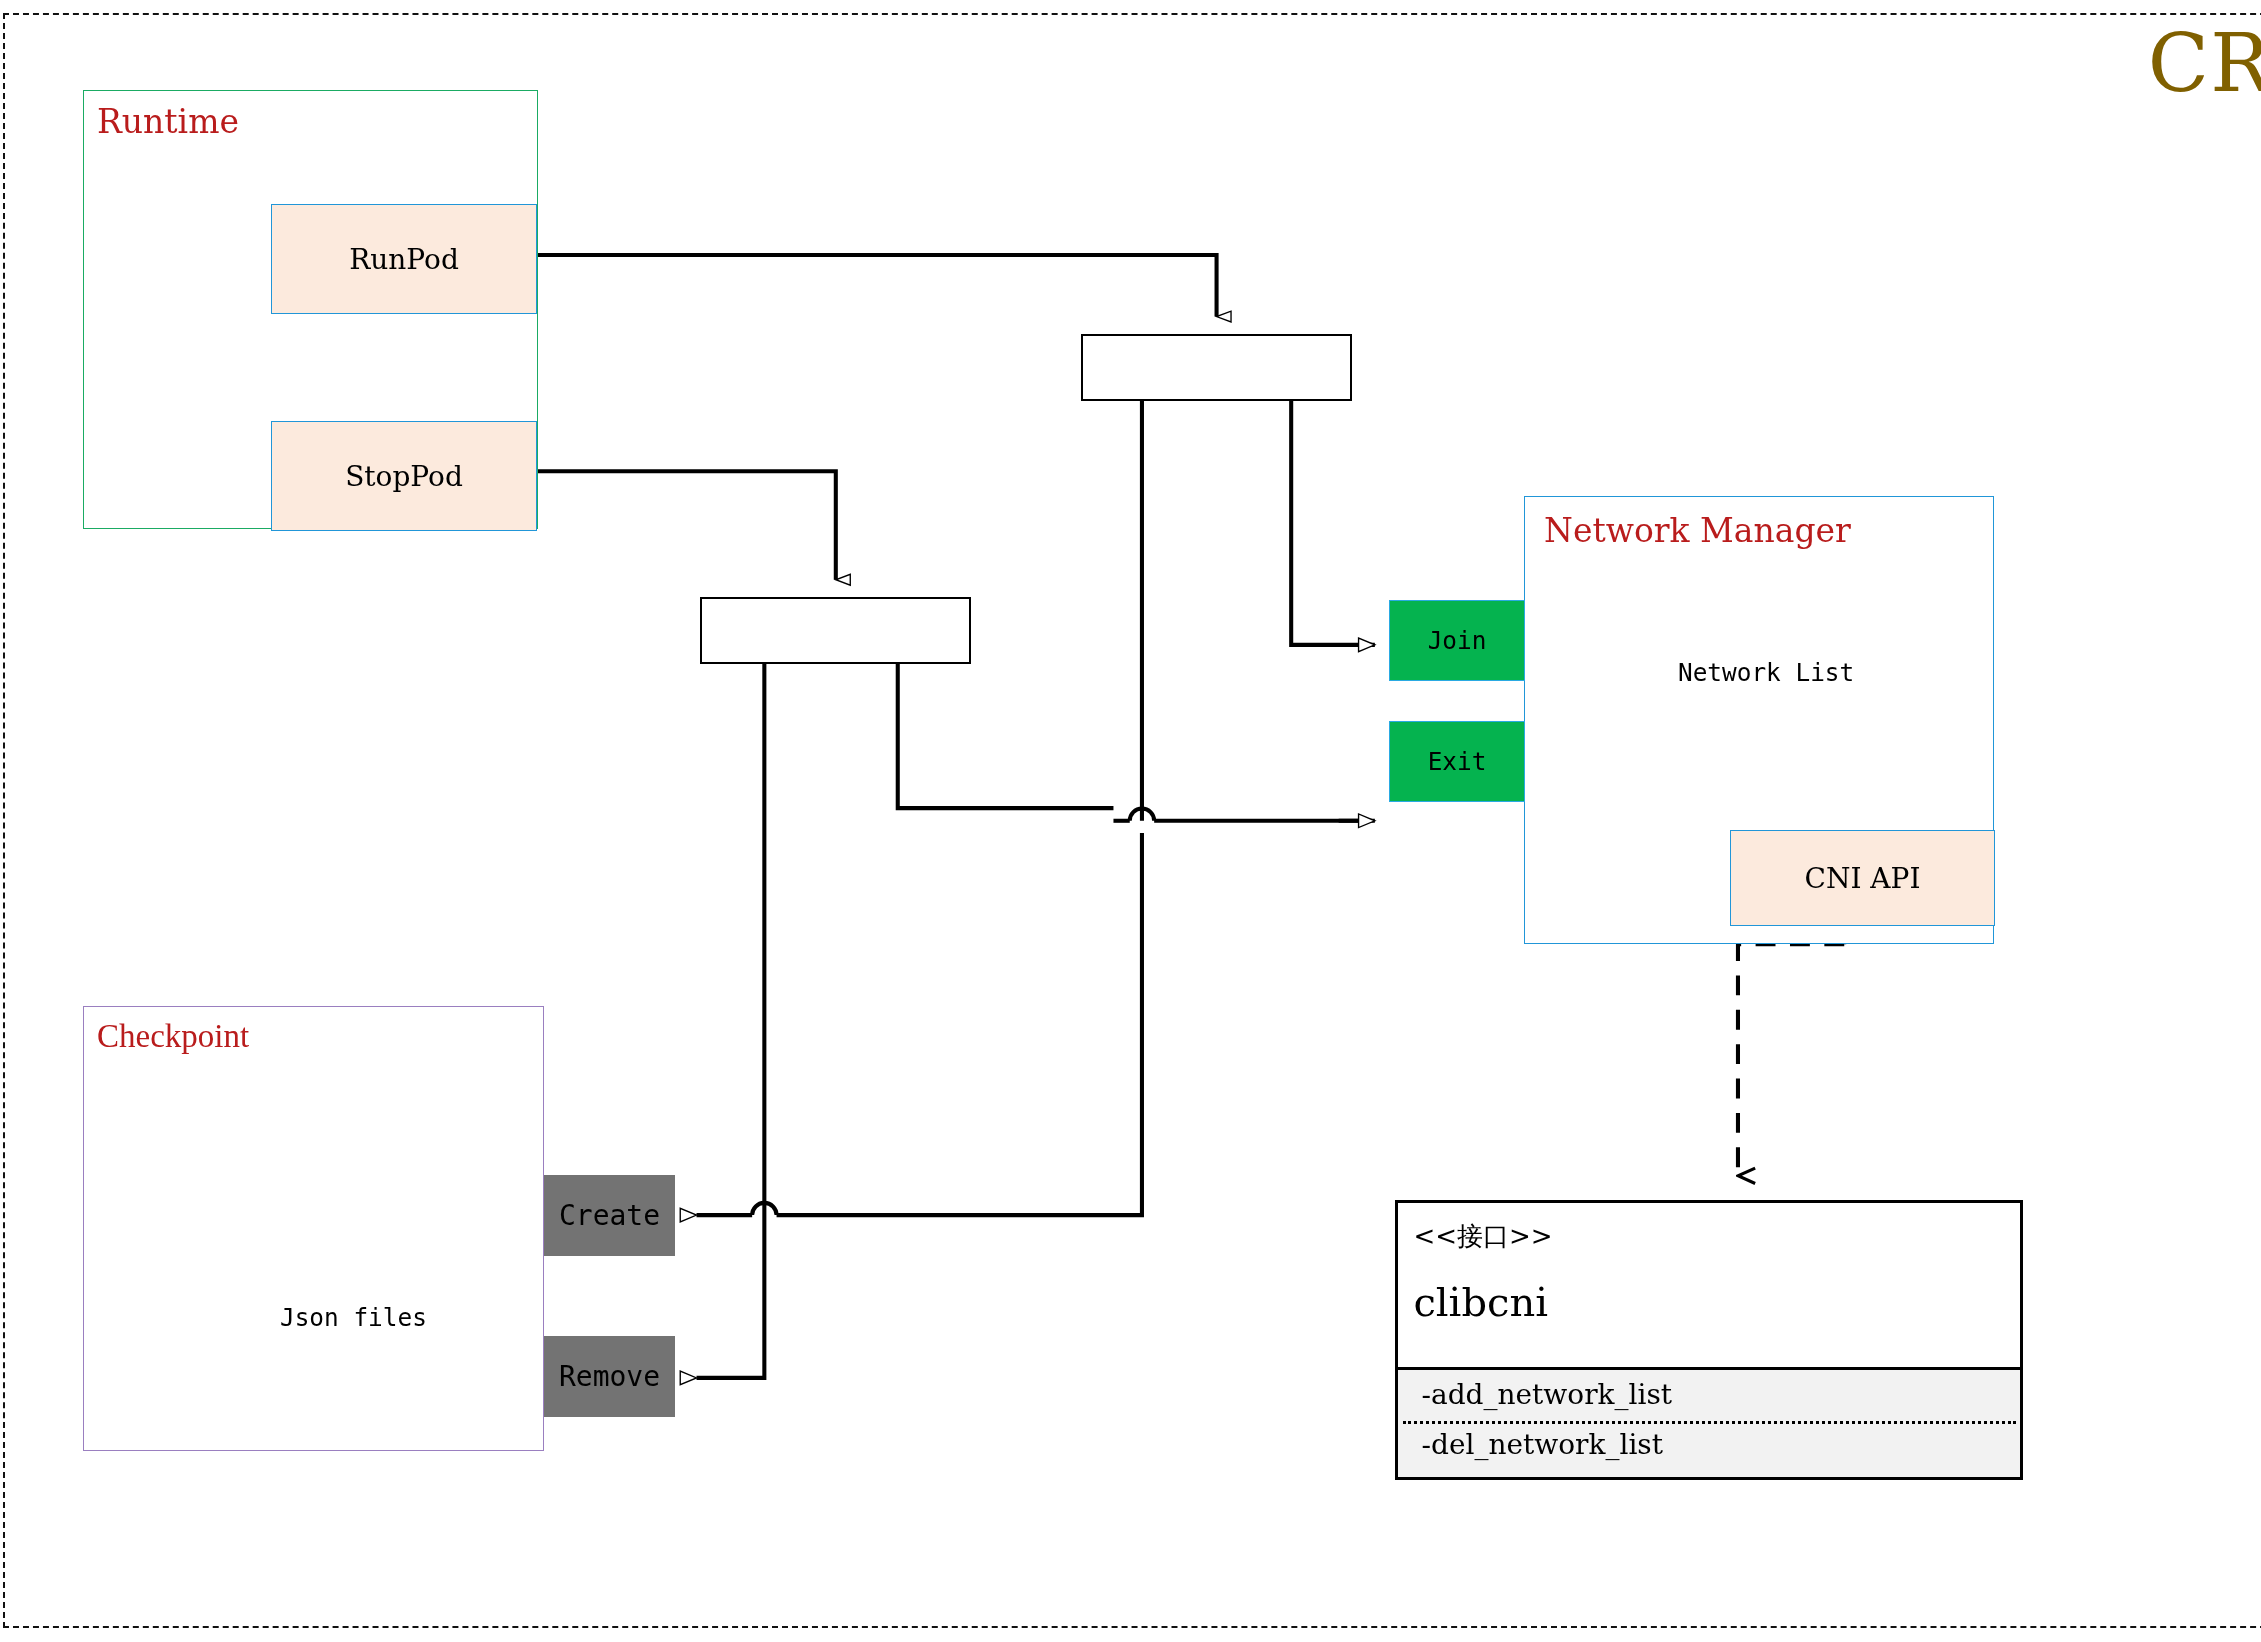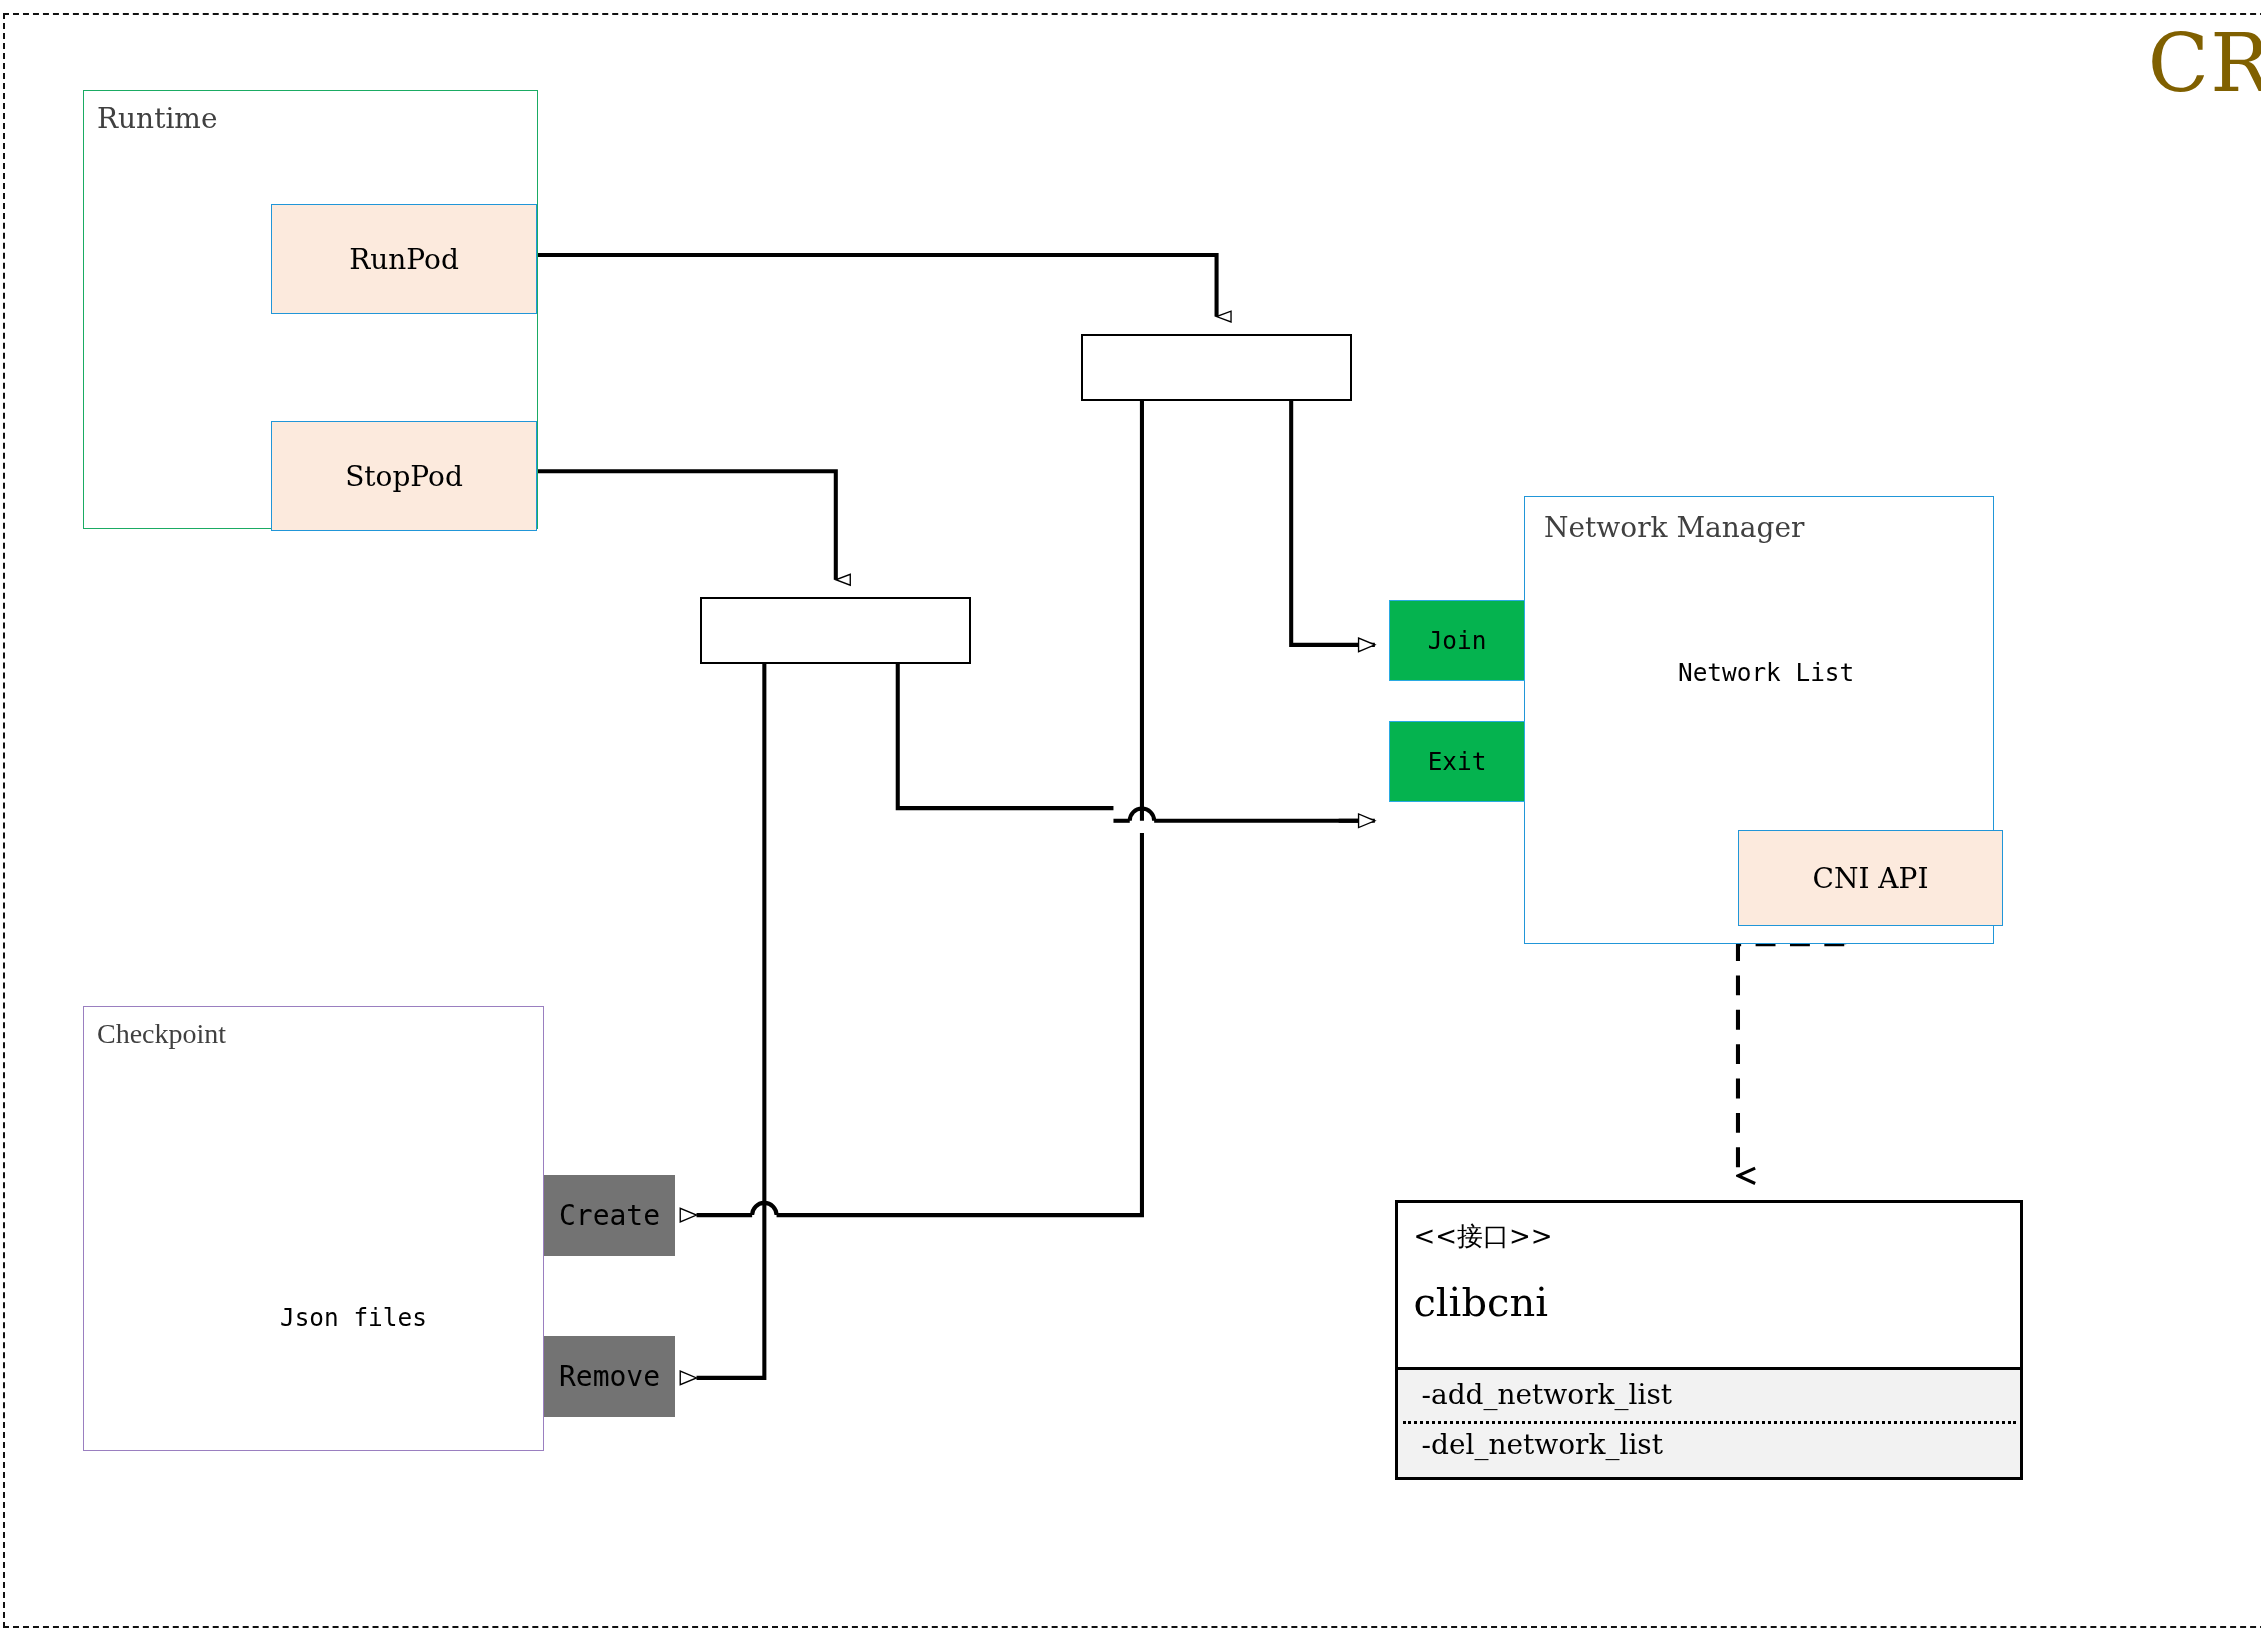--- a/index.html
+++ b/index.html
@@ -40,22 +40,22 @@
   }
   
   .box {
     position: absolute;
     box-sizing: border-box;
     background: #ffffff;
   }
   .box-title {
     position: absolute;
     font-family: "DejaVu Serif", "Liberation Serif", serif;
-    font-size: 28px;
-    color: #404040;
+    font-size: 33px;
+    color: #b91c1c;
     white-space: nowrap;
   }
   #runtime-box {
     left: 83px; top: 90px; width: 455px; height: 439px;
     border: 1.8px solid #1aab63;
   }
   #runtime-title { left: 97px; top: 102px; }
 
   #checkpoint-box {
     left: 83px; top: 1006px; width: 461px; height: 445px;
@@ -77,21 +77,21 @@
     border: 1.8px solid #2196d8;
     display: flex;
     align-items: center;
     justify-content: center;
     font-family: "DejaVu Serif", "Liberation Serif", serif;
     font-size: 28px;
     color: #000000;
   }
   #runpod-box   { left: 271px;  top: 204px;  width: 266px;  height: 110px; }
   #stoppod-box  { left: 271px;  top: 421px;  width: 266px;  height: 110px; }
-  #cni-api-box  { left: 1730px; top: 830px; width: 265px;  height: 96px; margin-left: 8px; }
+  #cni-api-box  { left: 1730px; top: 830px; width: 265px;  height: 96px; }
 
   
   .green {
     position: absolute;
     box-sizing: border-box;
     background: #05b34f;
     border: 1.8px solid #2aaae2;
     display: flex;
     align-items: center;
     justify-content: center;

